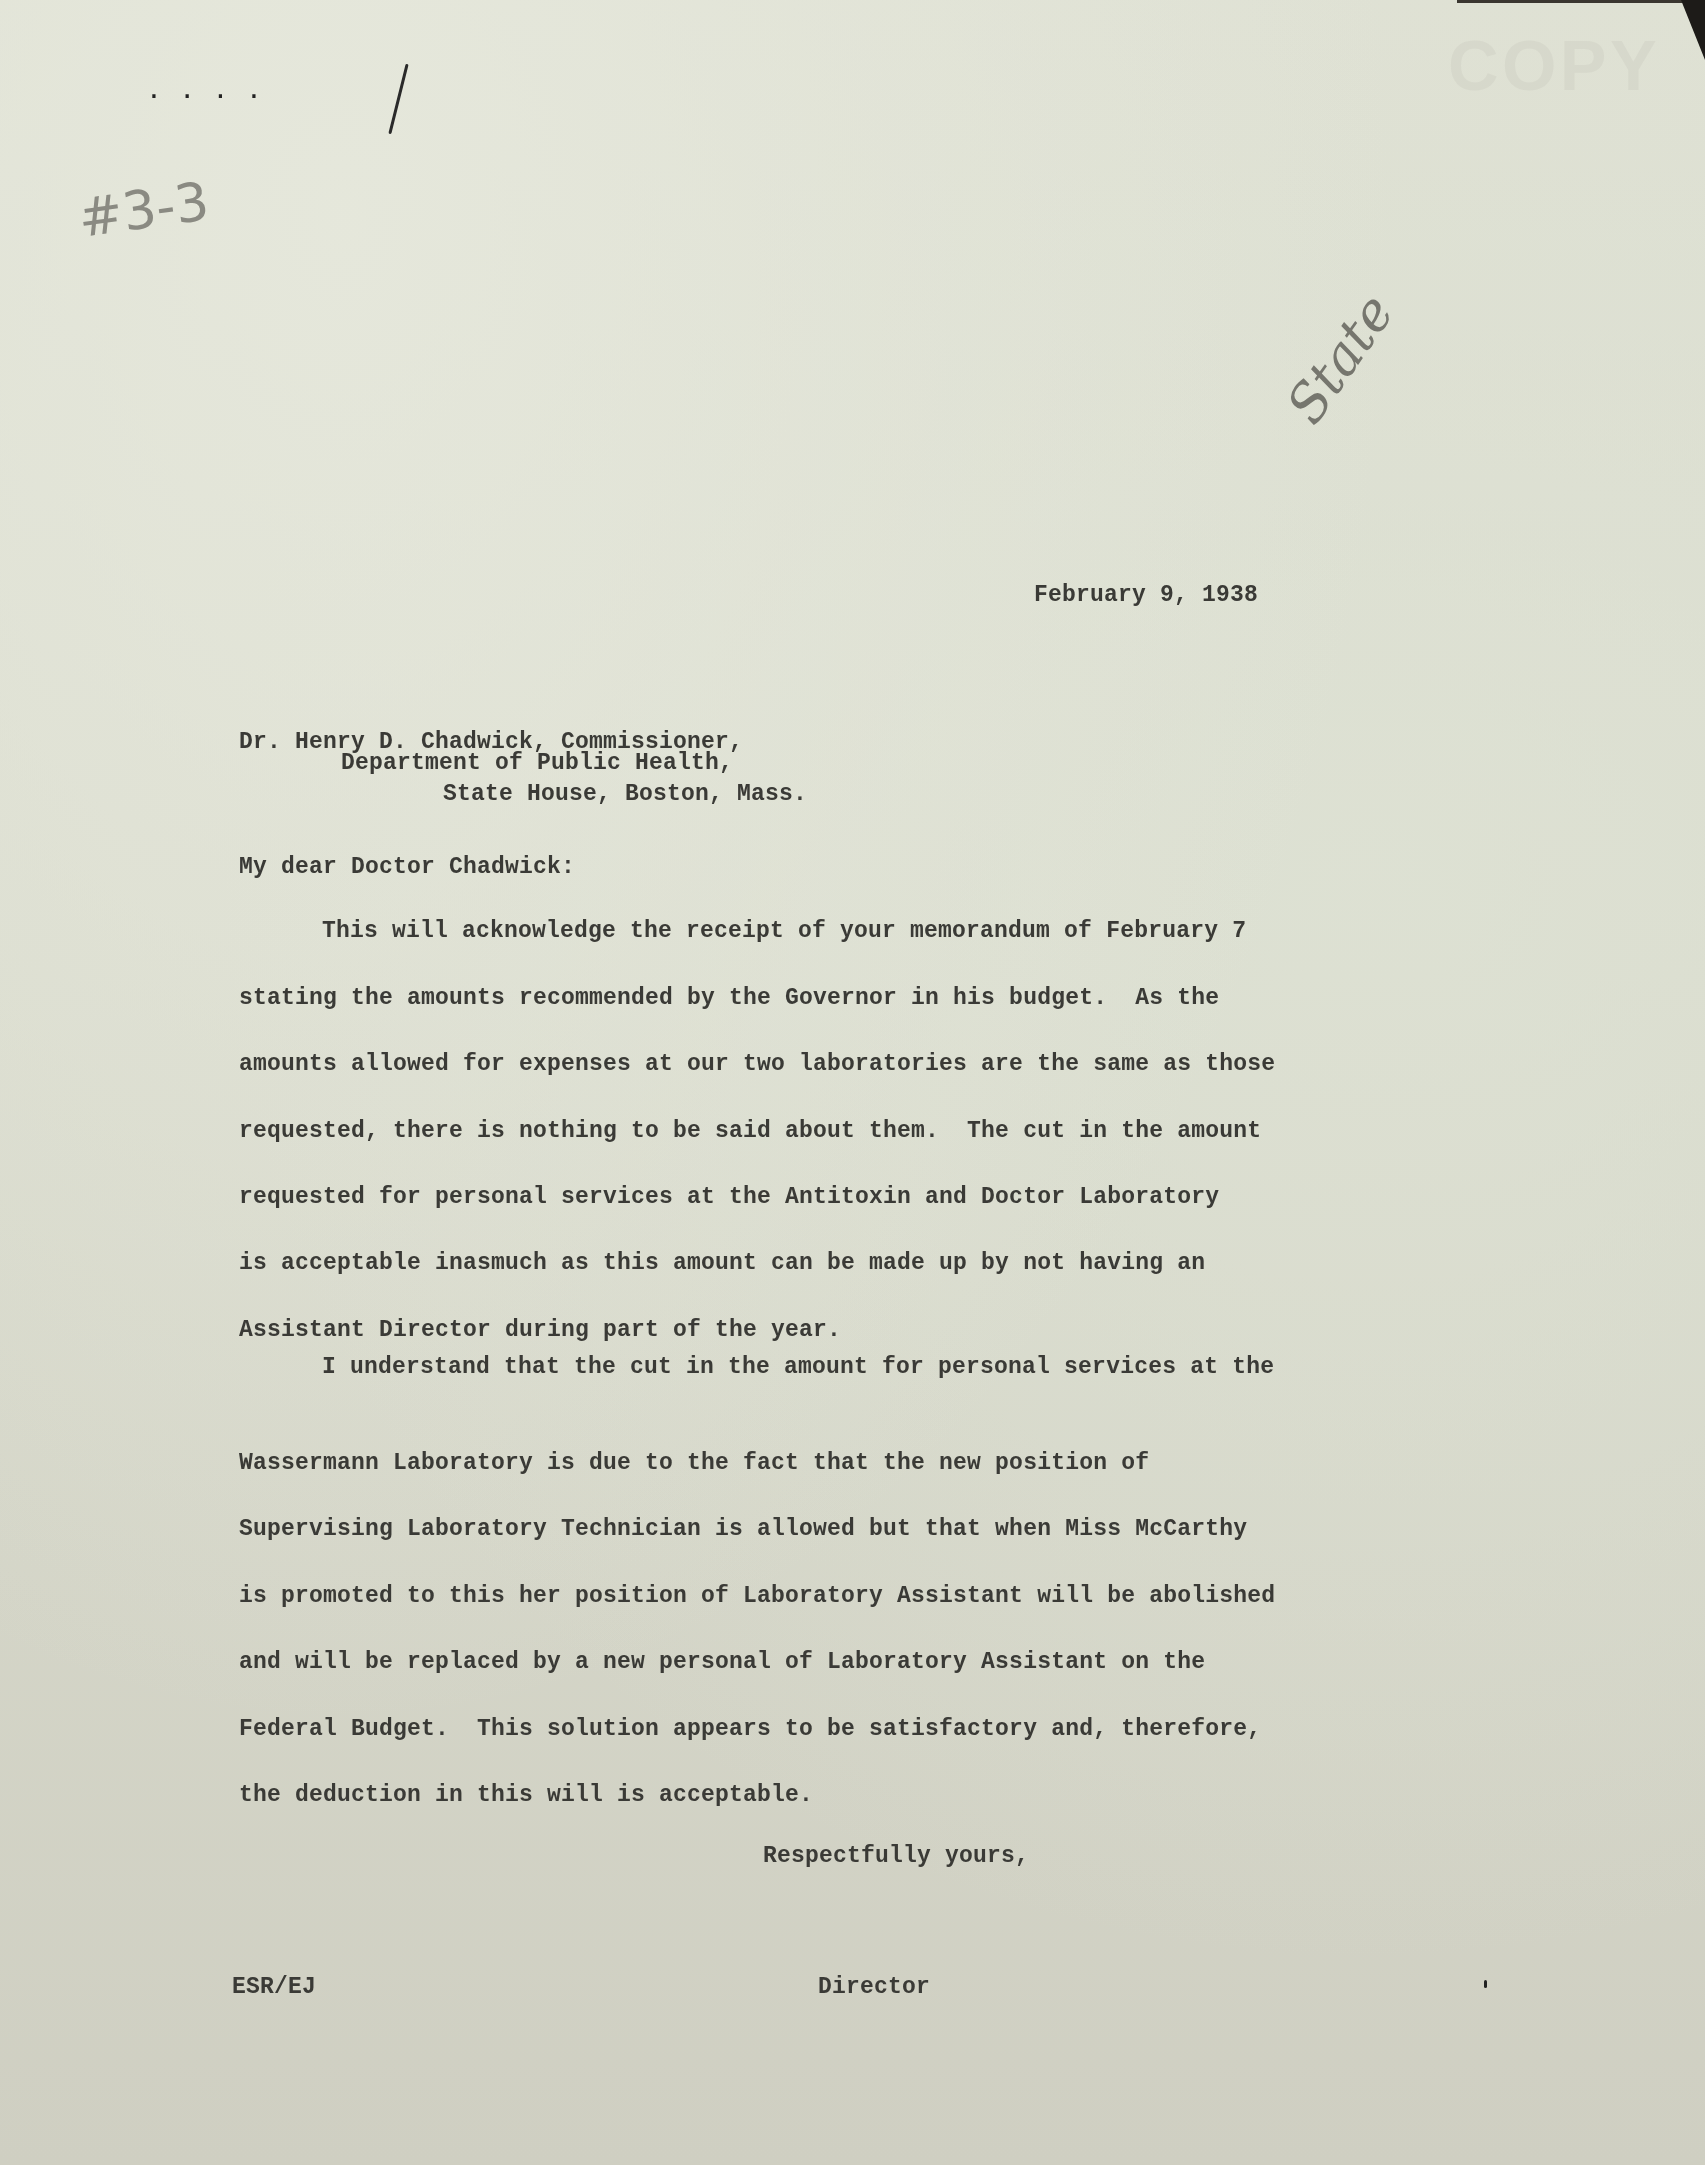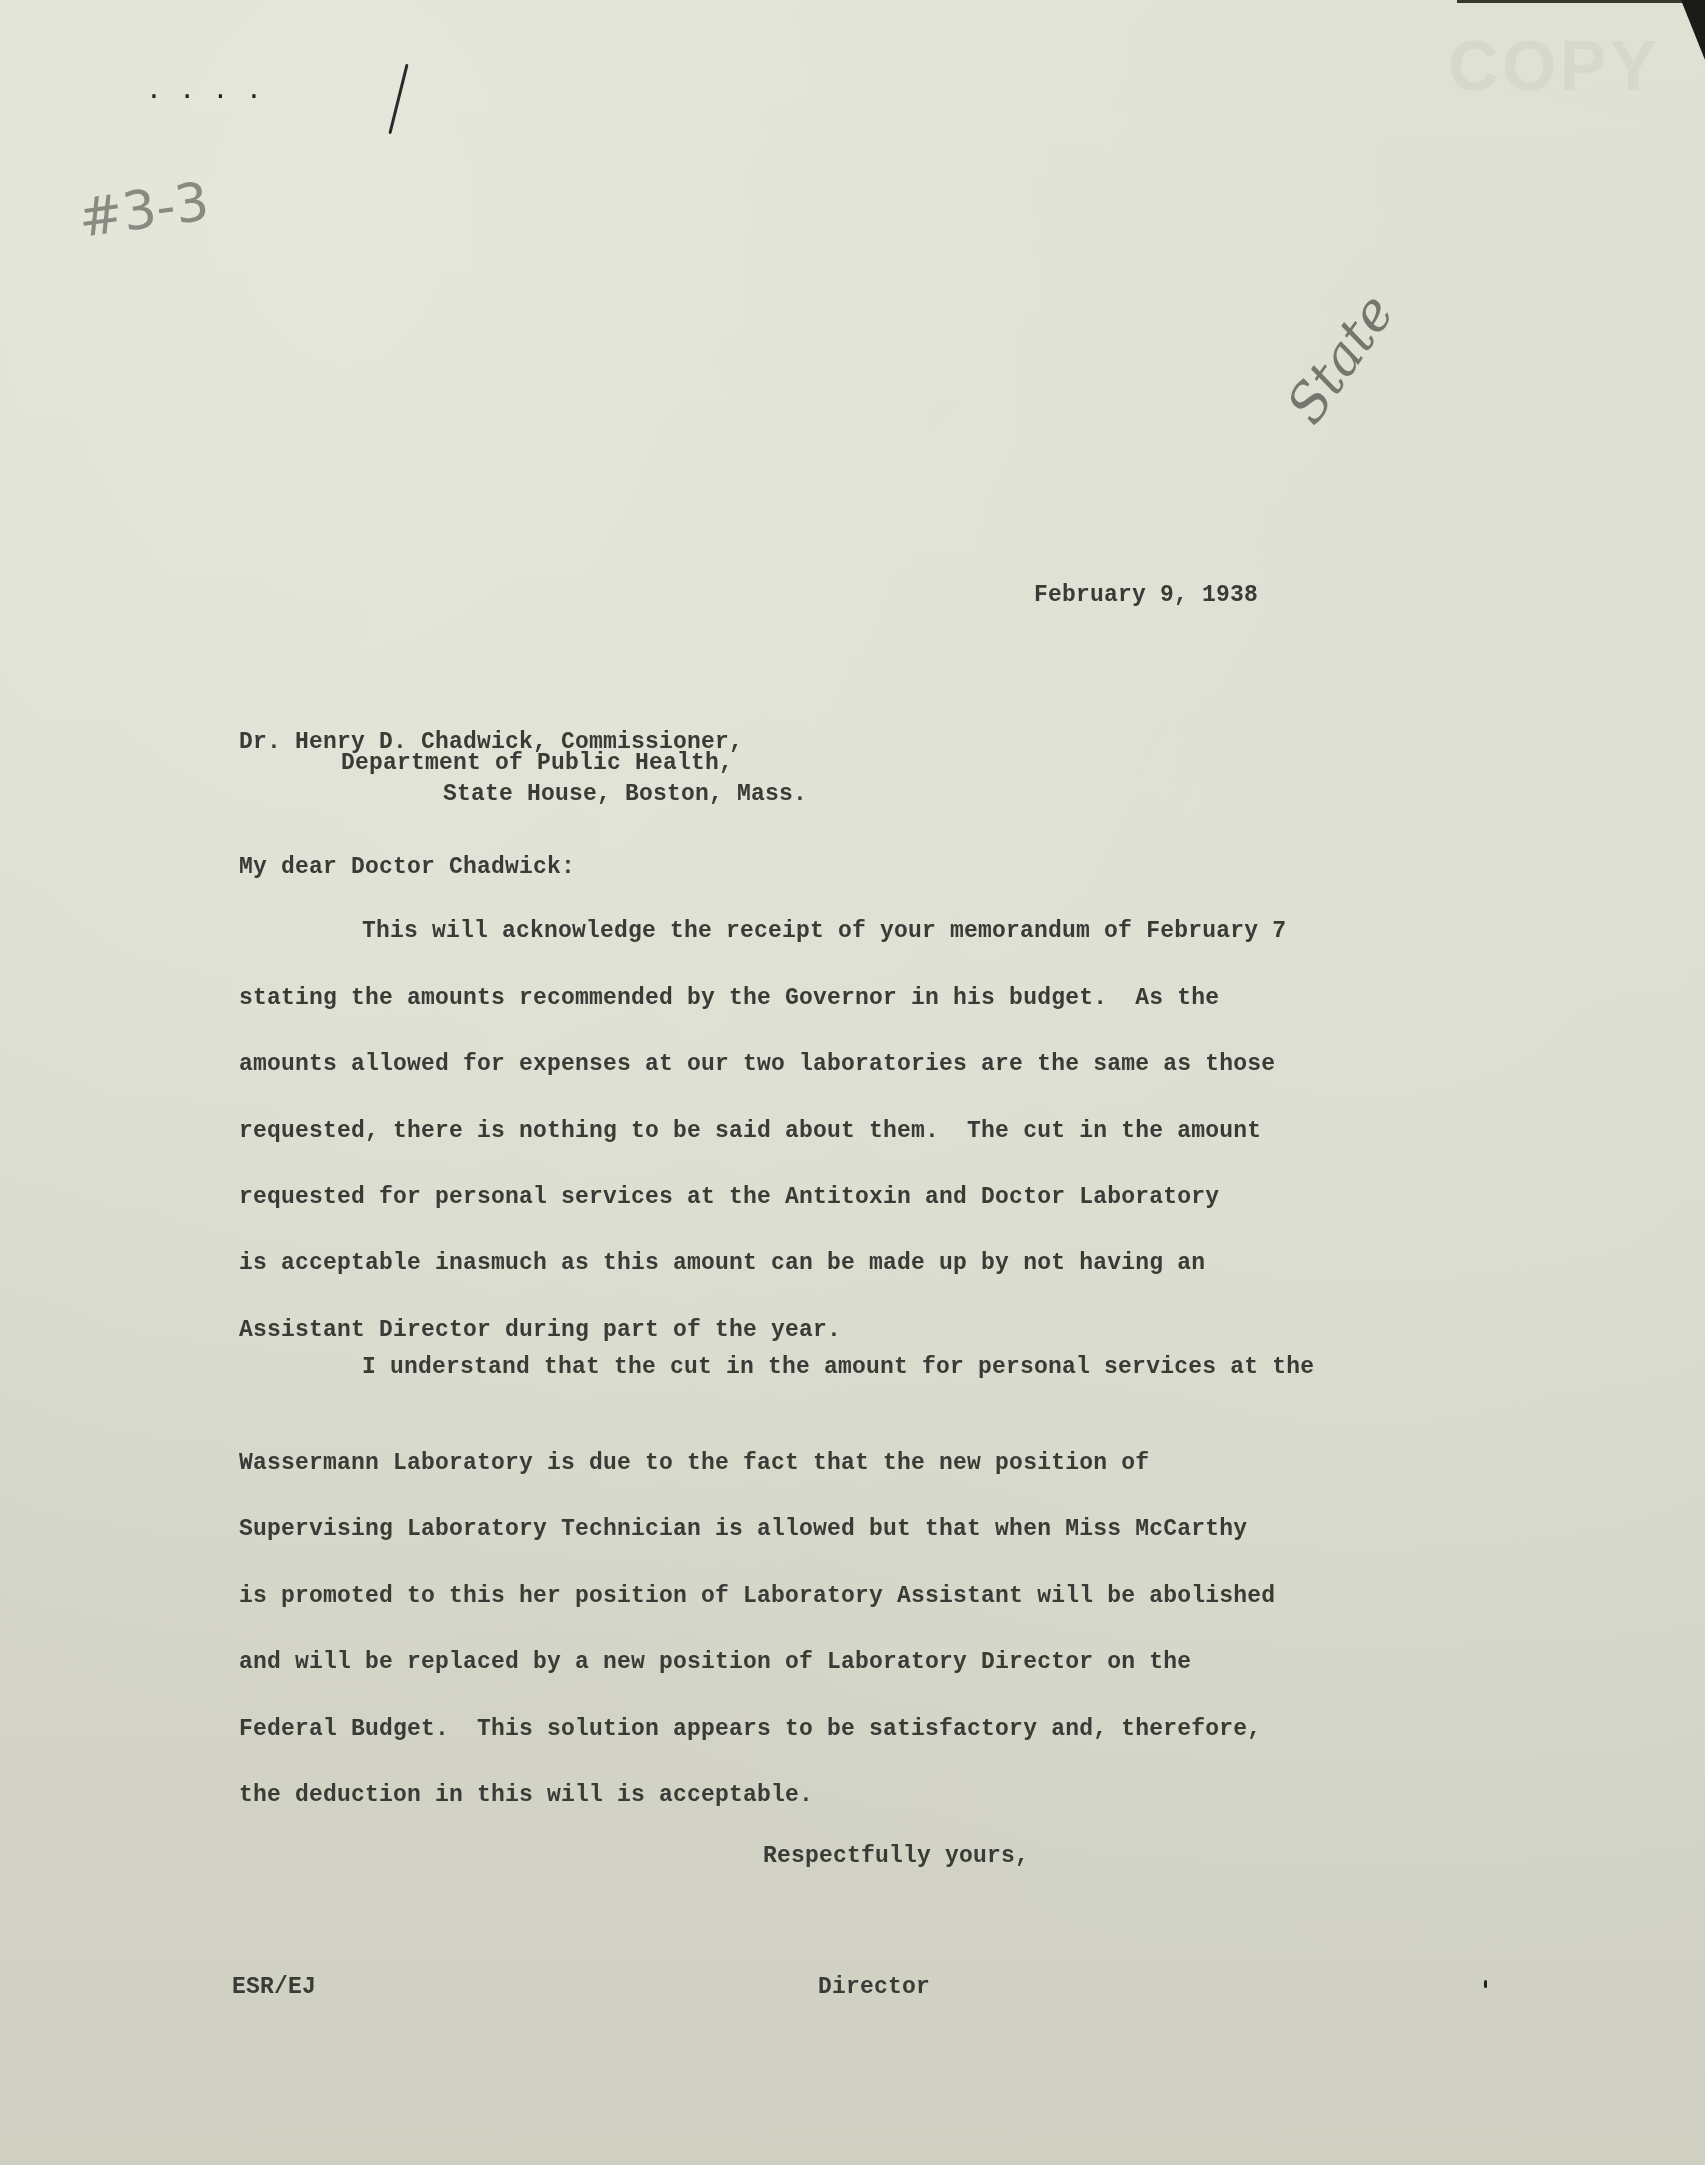--- a/index.html
+++ b/index.html
@@ -90,21 +90,21 @@
     color: #3a3a36;
     white-space: pre;
     letter-spacing: 0.2px;
   }
   .date { left: 1034px; top: 582px; }
   .addr1 { left: 239px; top: 718px; margin-top: 11px; }
   .addr2 { left: 341px; top: 750px; }
   .addr3 { left: 443px; top: 781px; }
   .salutation { left: 239px; top: 854px; }
   .body-line { left: 239px; }
-  .indent { left: 322px; margin-left: 40px; }
+  .indent { left: 322px; }
   .closing { left: 763px; top: 1843px; }
   .initials { left: 232px; top: 1974px; }
   .title { left: 818px; top: 1974px; text-align: center; }
   .speck {
     position: absolute;
     width: 3.4px; height: 7.7px;
     background: #222;
     border-radius: 1.7px;
   }
 </style>
@@ -137,21 +137,21 @@
   <div class="typed body-line" style="top:1051px">amounts allowed for expenses at our two laboratories are the same as those</div>
   <div class="typed body-line" style="top:1118px">requested, there is nothing to be said about them.  The cut in the amount</div>
   <div class="typed body-line" style="top:1184px">requested for personal services at the Antitoxin and Doctor Laboratory</div>
   <div class="typed body-line" style="top:1250px">is acceptable inasmuch as this amount can be made up by not having an</div>
   <div class="typed body-line" style="top:1317px">Assistant Director during part of the year.</div>
 
   <div class="typed indent" style="top:1354px">I understand that the cut in the amount for personal services at the</div>
   <div class="typed body-line" style="top:1450px">Wassermann Laboratory is due to the fact that the new position of</div>
   <div class="typed body-line" style="top:1516px">Supervising Laboratory Technician is allowed but that when Miss McCarthy</div>
   <div class="typed body-line" style="top:1583px">is promoted to this her position of Laboratory Assistant will be abolished</div>
-  <div class="typed body-line" style="top:1649px">and will be replaced by a new position of Laboratory Director on the</div>
+  <div class="typed body-line" style="top:1649px">and will be replaced by a new personal of Laboratory Assistant on the</div>
   <div class="typed body-line" style="top:1716px">Federal Budget.  This solution appears to be satisfactory and, therefore,</div>
   <div class="typed body-line" style="top:1782px">the deduction in this will is acceptable.</div>
 
   <div class="typed closing">Respectfully yours,</div>
 
   <div class="typed initials">ESR/EJ</div>
   <div class="typed title">Director</div>
 
   <div class="speck" style="left:1484px; top:1980px;"></div>
 </div>

